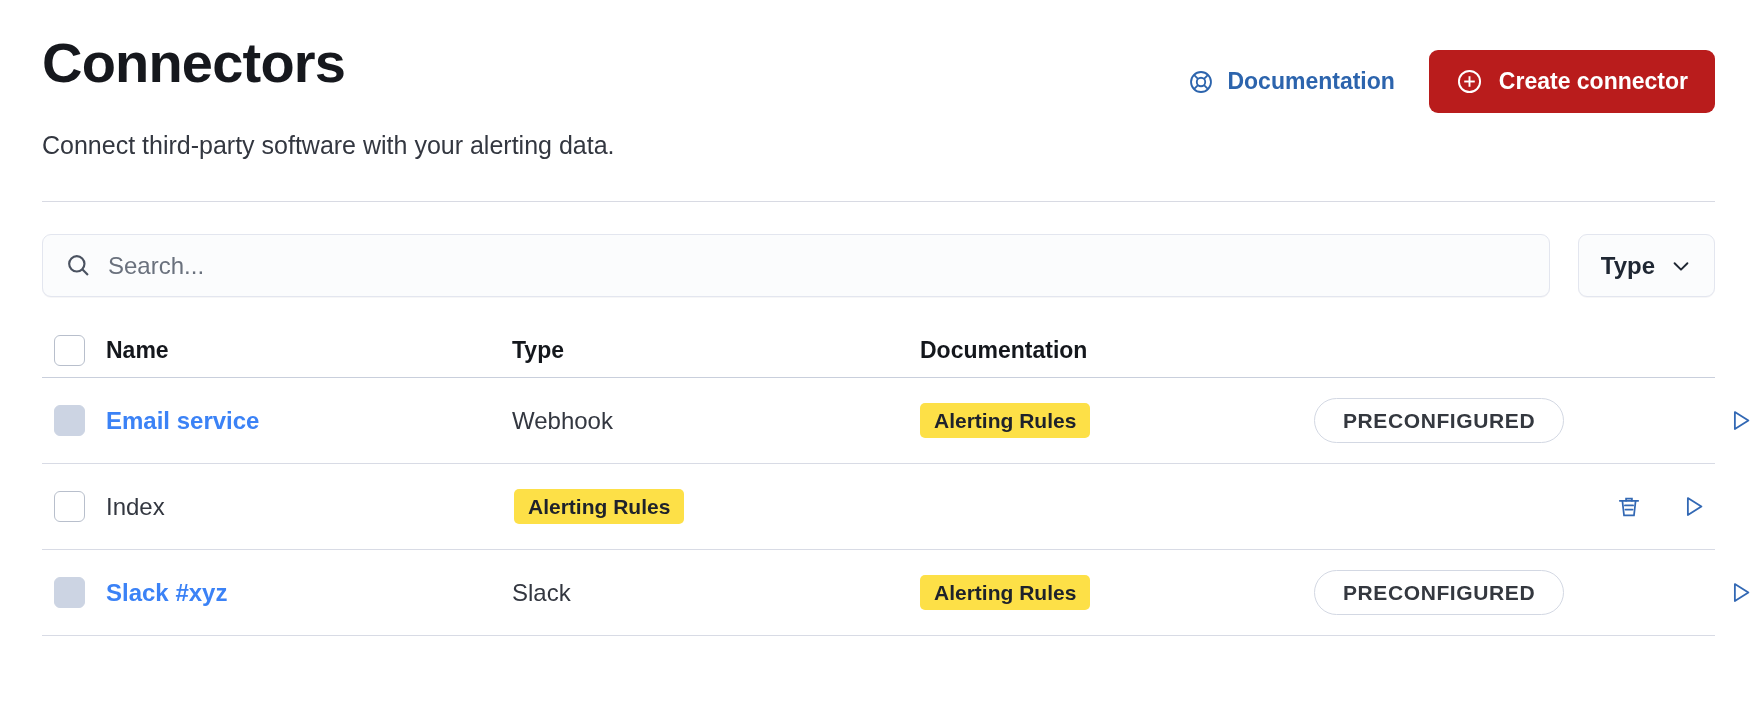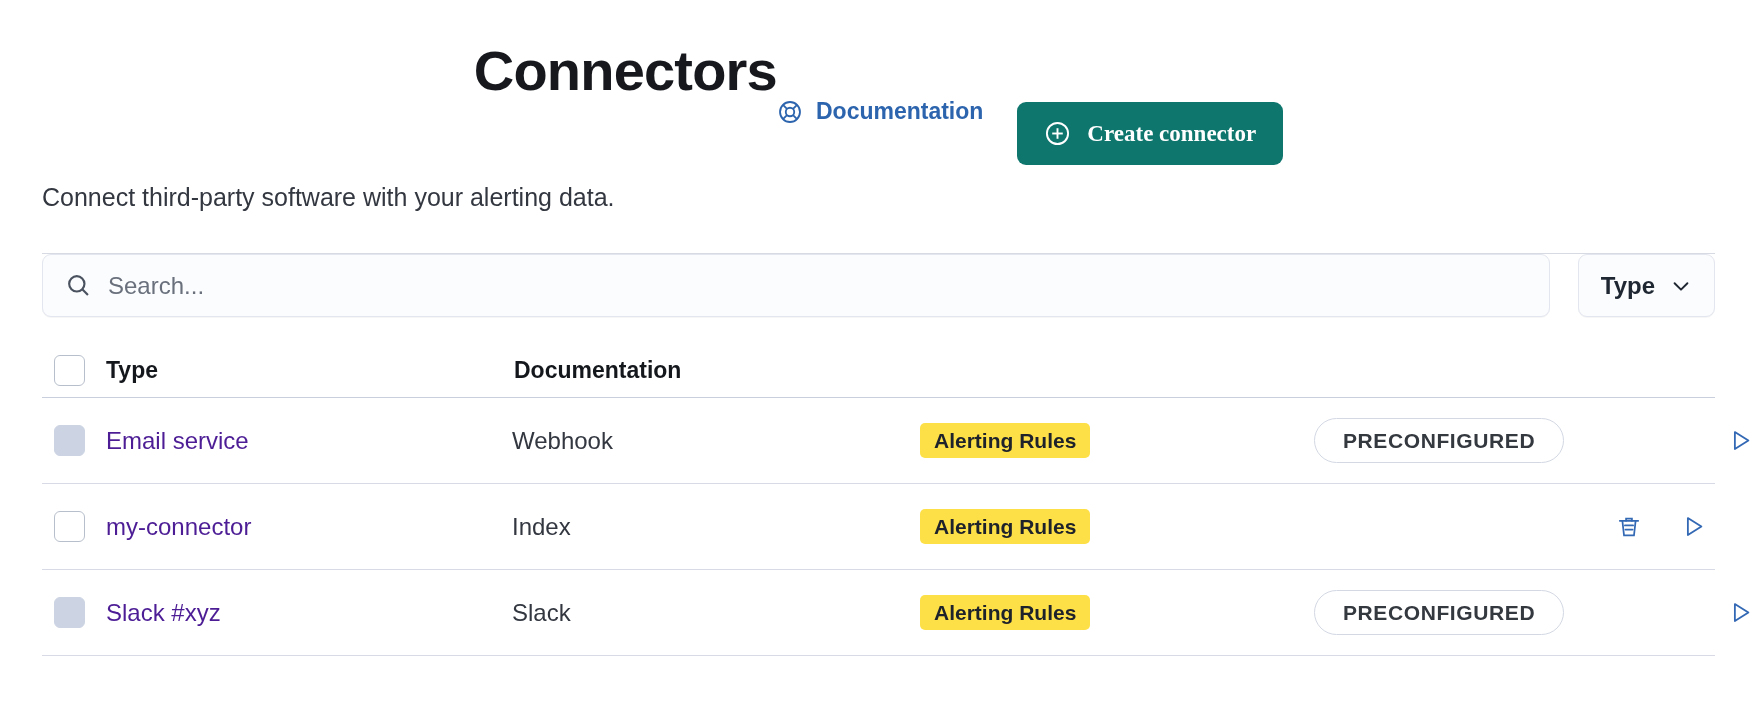--- a/index.html
+++ b/index.html
@@ -17,22 +17,22 @@
     width: 1757px;
     height: 721px;
     position: relative;
     padding: 0 42px;
   }
 
   
   .header-row {
     display: flex;
     align-items: flex-start;
-    justify-content: center;
-    padding-top: 38px;
+    justify-content: space-between;
+    padding-top: 30px;
   }
 
   .page-title {
     font-size: 56px;
     line-height: 66px;
     font-weight: 700;
     letter-spacing: -0.8px;
     color: #16181d;
   }
 
@@ -53,32 +53,31 @@
     text-decoration: none;
     cursor: pointer;
     white-space: nowrap;
   }
   .doc-link svg { display: block; }
 
   .create-btn {
     display: inline-flex;
     align-items: center;
     gap: 16px;
-    background: #0f766e;
+    background: #b91c1c;
     color: #ffffff;
     border: none;
     border-radius: 9px;
     padding: 0 27px;
     height: 63px;
     font-size: 23px;
     font-weight: 700;
-    font-family: Liberation Serif, serif;
+    font-family: Liberation Sans, sans-serif;
     cursor: pointer;
     white-space: nowrap;
-    margin-top: 44px;
   }
   .create-btn svg { display: block; }
 
   .subtitle {
     margin-top: 16px;
     font-size: 25px;
     line-height: 32px;
     color: #333740;
   }
 
@@ -87,20 +86,21 @@
     height: 1px;
     background: #d8dae3;
     width: 100%;
   }
 
   
   .toolbar {
     display: flex;
     align-items: flex-end;
     gap: 28px;
+    margin-top: 32px;
   }
 
   .search-box {
     flex: 1 1 auto;
     height: 63px;
     background: #fbfcfd;
     border: 1px solid #e3e6ef;
     border-radius: 9px;
     display: flex;
     align-items: center;
@@ -189,22 +189,22 @@
   .c-acts  { flex: none; width: 140px; display: flex; align-items: center; justify-content: flex-end; gap: 38px; padding-right: 8px; }
 
   .th {
     font-size: 23px;
     font-weight: 700;
     color: #14171c;
   }
 
   .name-link {
     font-size: 24px;
-    font-weight: 400;
-    color: #4c1d95;
+    font-weight: 700;
+    color: #3b82f6;
     text-decoration: none;
     cursor: pointer;
   }
 
   .cell-text {
     font-size: 24px;
     color: #333740;
   }
 
   .badge-compat {
@@ -305,20 +305,21 @@
       </span>
     </div>
   </div>
 
   <div class="table">
 
     <div class="trow thead">
       <div class="c-check">
         <span class="cb"></span>
       </div>
+      <div class="c-name th">Name</div>
       <div class="c-type th">Type</div>
       <div class="c-compat th">Documentation</div>
       <div class="c-badge"></div>
       <div class="c-acts"></div>
     </div>
 
     <div class="trow tbody-row">
       <div class="c-check">
         <span class="cb disabled"></span>
       </div>
@@ -340,23 +341,20 @@
               <polygon points="7,4.5 19,12 7,19.5"></polygon>
             </svg>
           </span>
         </button>
       </div>
     </div>
 
     <div class="trow tbody-row">
       <div class="c-check">
         <span class="cb"></span>
-      </div>
-      <div class="c-name">
-        <a class="name-link">my-connector</a>
       </div>
       <div class="c-type cell-text">Index</div>
       <div class="c-compat">
         <span class="badge-compat">Alerting Rules</span>
       </div>
       <div class="c-badge"></div>
       <div class="c-acts">
         <button class="icon-btn">
           <span>
             <svg width="26" height="26" viewBox="0 0 24 24" fill="none" stroke="#3268b4" stroke-width="1.6" stroke-linecap="round">

